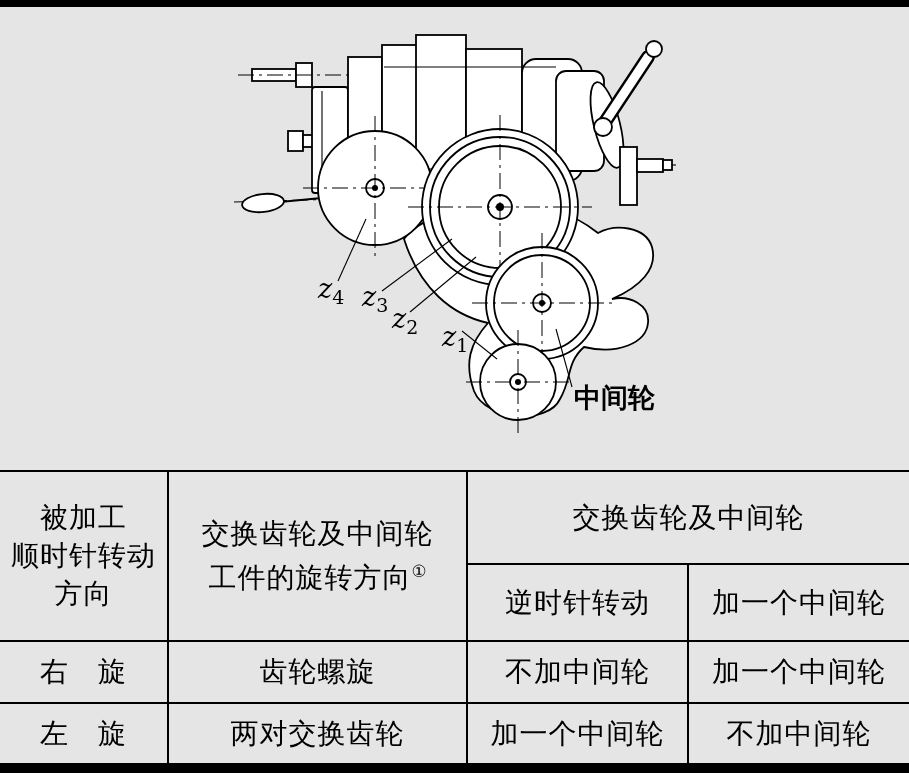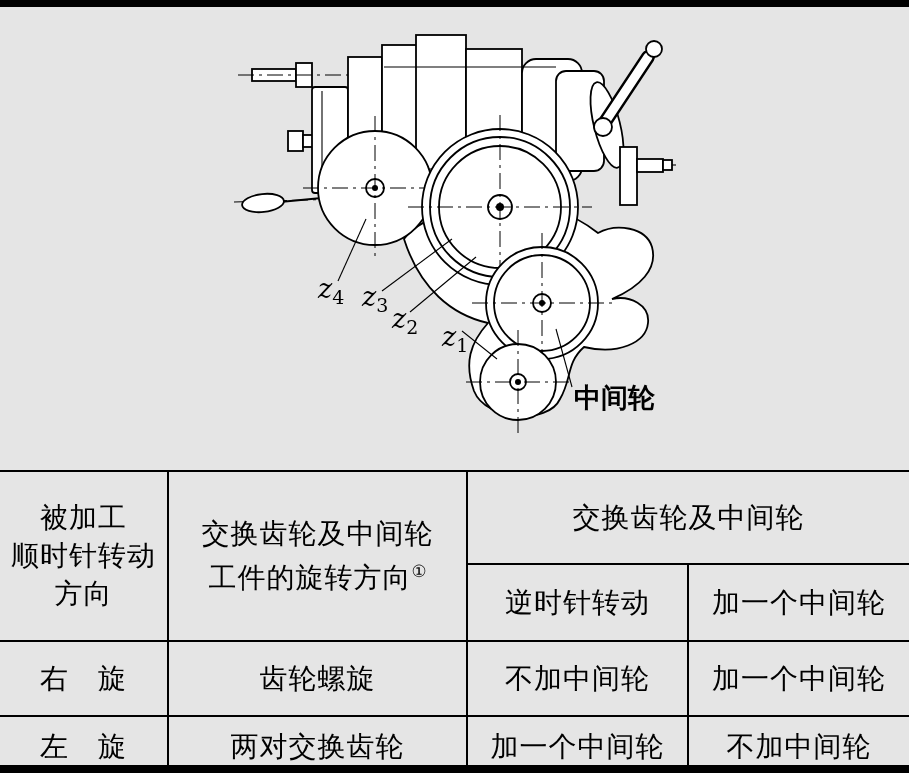--- a/index.html
+++ b/index.html
@@ -49,21 +49,21 @@
     text-align: center;
     vertical-align: middle;
     font-size: 28px;
     letter-spacing: 1px;
     padding: 0;
   }
   #gear-table td.no-left { border-left: none; }
   #gear-table td.no-right { border-right: none; margin-top: 44px; }
   tr.hr1 { height: 93px; }
   tr.hr2 { height: 77px; }
-  tr.dr1 { height: 75px; }
+  tr.dr1 { height: 62px; }
   tr.dr2 { height: 61px; }
   .hline { line-height: 38px; }
   sup.note { font-size: 60%; vertical-align: super; letter-spacing: 0; }
 </style>
 </head>
 <body>
 
 <div id="page">
   <div id="top-bar" class="edge-bar"></div>
 

